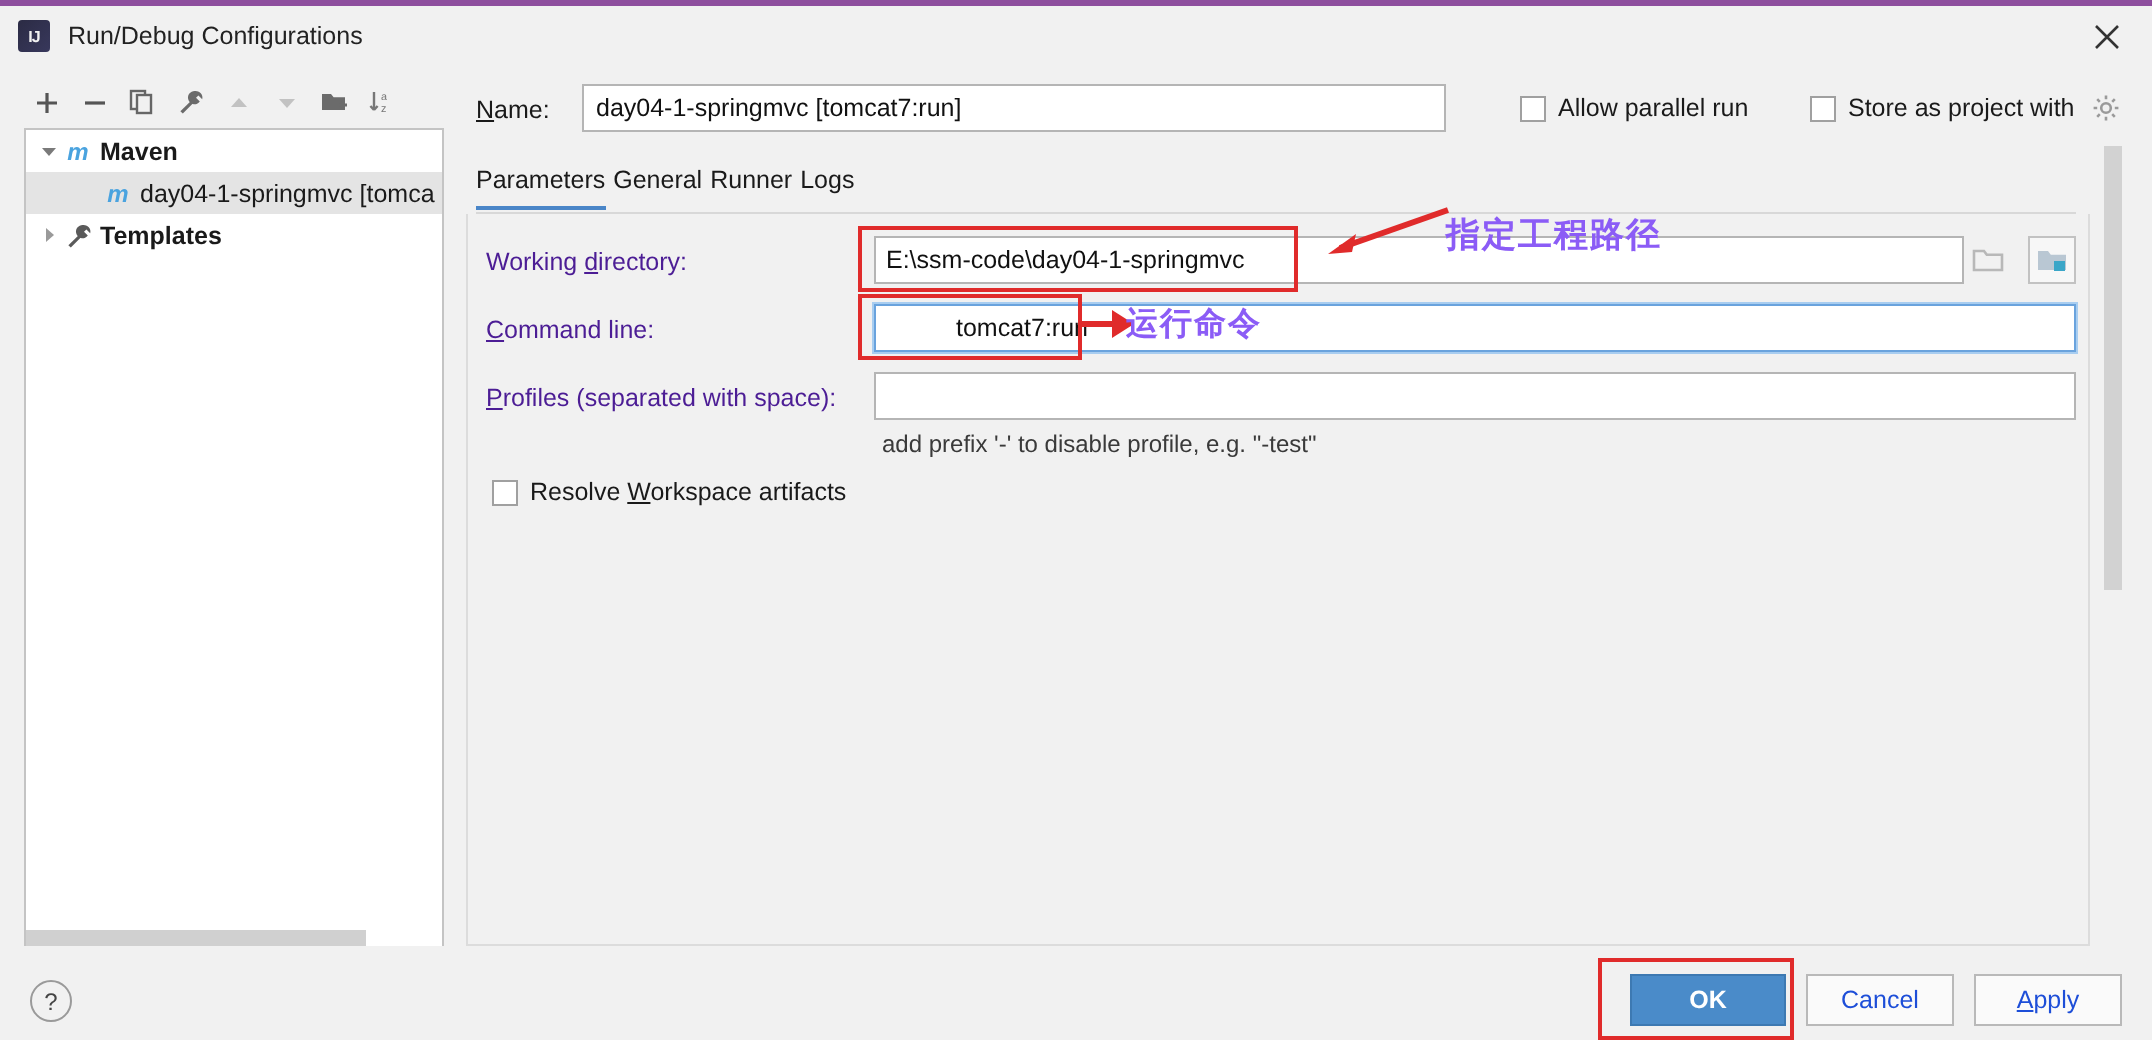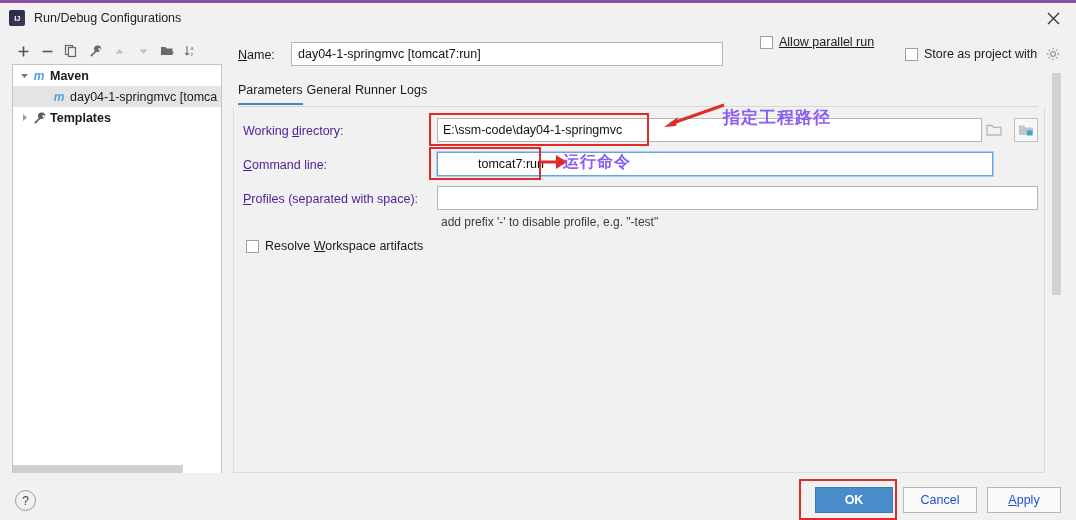--- a/index.html
+++ b/index.html
@@ -133,21 +133,21 @@
   }
 
   .cbx-wrap {
     position: absolute; display: flex; align-items: center; gap: 6px;
     cursor: pointer; font-size: 12.5px;
   }
   .cbx {
     width: 13px; height: 13px; flex: none;
     border: 1px solid #a0a0a0; background: #fff;
   }
-  #cb-parallel { left: 760px; top: 32px; text-decoration: underline; }
+  #cb-parallel { left: 760px; top: 44px; }
   #cb-store { left: 905px; top: 44px; }
   .gear-ico {
     position: absolute; left: 1046px; top: 44px;
     width: 14px; height: 14px; cursor: pointer;
   }
   .gear-ico svg { display:block; }
 
   
   .tabs {
     position: absolute; left: 238px; top: 80px;
@@ -182,21 +182,21 @@
   #lbl-cmd { left: 243px; top: 155px; }
   #lbl-prof{ left: 243px; top: 189px; }
 
   .f-input {
     position: absolute;
     border: 1px solid #b5b5b5; background: #fff;
     font-family: "Liberation Sans", sans-serif; font-size: 12.5px;
     padding: 0 5px; color: #111; outline: none; height: 24px;
   }
   #in-wd   { left: 437px; top: 115px; width: 545px; }
-  #in-cmd  { left: 437px; top: 149px; width: 556px; border-color: #6aa3dd;
+  #in-cmd  { left: 437px; top: 149px; width: 601px; border-color: #6aa3dd;
              box-shadow: 0 0 0 1px #a8cdf0; padding-left: 40px; }
   #in-prof { left: 437px; top: 183px; width: 601px; }
 
   .hint {
     position: absolute; left: 441px; top: 212px;
     font-size: 12px; color: #3a3a3a;
   }
 
   #cb-resolve { left: 246px; top: 236px; justify-content: flex-end; }
 

